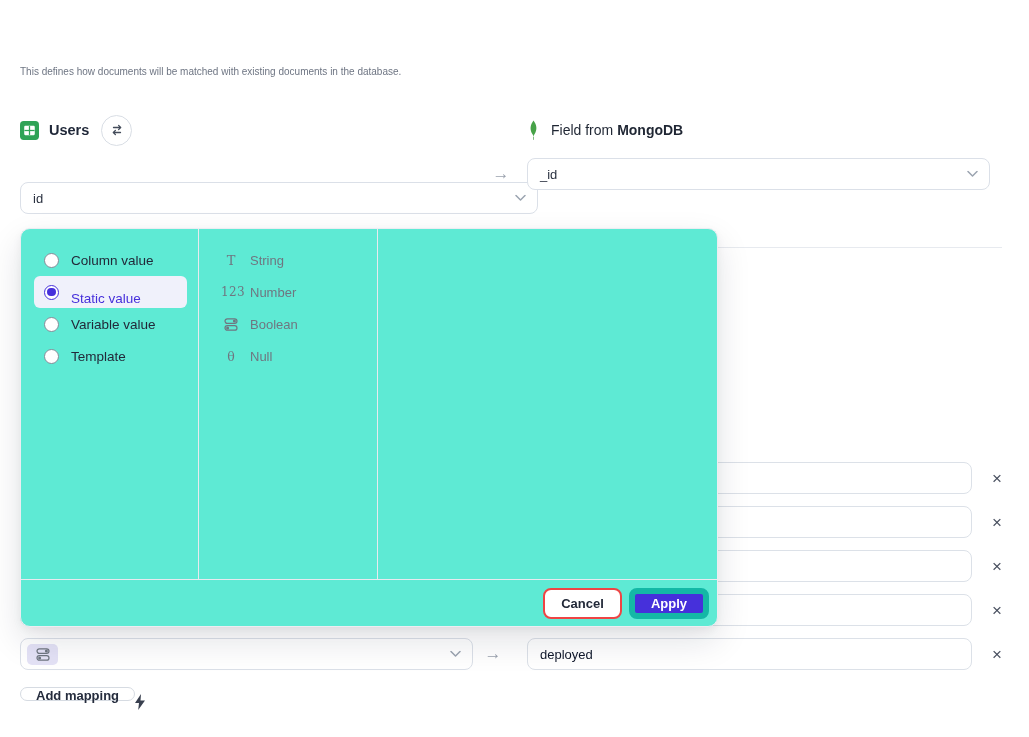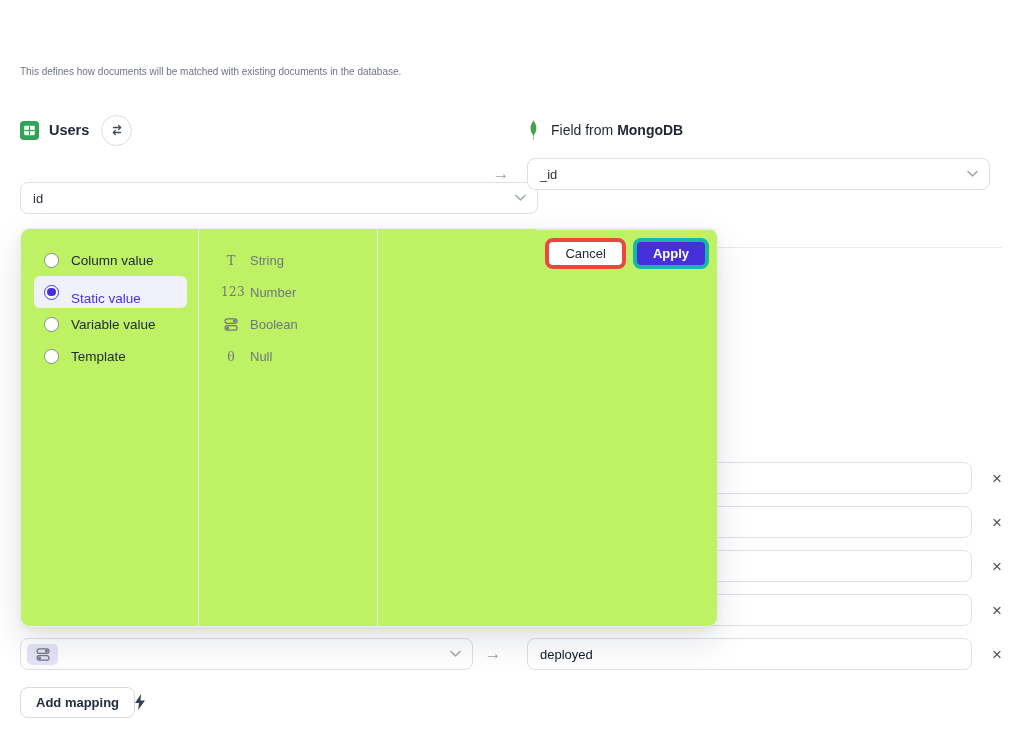--- a/index.html
+++ b/index.html
@@ -41,22 +41,22 @@
   .m-input { position:absolute; left:507px; top:0; width:445px; height:32px; border:1px solid #dce1e8;
              border-radius:8px; padding:0 12px; font-family:"Liberation Sans",sans-serif; font-size:13px;
              color:#0f172a; box-sizing:border-box; outline:none; background:#fff; }
   .m-close { position:absolute; left:964px; top:0; width:26px; height:32px; background:none; border:none;
              cursor:pointer; color:#4a5160; font-size:17px; padding:0; display:flex; align-items:center;
              justify-content:center; line-height:1; }
   .type-chip { display:inline-flex; align-items:center; justify-content:center; width:31px; height:21px;
                background:#e4e2f6; border-radius:5px; flex:none; }
 
   
-  .modal { position:absolute; left:20px; top:228px; width:698px; height:399px; background:#bef264;
-           border:1px solid #ecedf2; border-radius:10px; z-index:10; display:flex; flex-direction:row;
+  .modal { position:absolute; left:20px; top:228px; width:698px; height:399px; background:#5eead4;
+           border:1px solid #ecedf2; border-radius:10px; z-index:10; display:flex; flex-direction:column;
            box-sizing:border-box; box-shadow:0 14px 34px rgba(18,24,48,.12), 0 3px 8px rgba(18,24,48,.05); }
   .modal-body { flex:1; display:flex; min-height:0; }
   .col-options { width:178px; border-right:1px solid #e8eaef; padding:15px 11px 0 13px; box-sizing:border-box; }
   .opt { display:flex; align-items:center; height:32px; border-radius:6px; padding-left:10px; gap:12px; cursor:pointer; }
   .opt.selected { background:#f0f1fb; }
   .radio { width:15px; height:15px; border:1.5px solid #858c98; border-radius:50%; box-sizing:border-box;
            flex:none; position:relative; background:#fff; }
   .opt.selected .radio { border:1.8px solid #4630db; }
   .opt.selected .radio::after { content:""; position:absolute; left:2.2px; top:2.2px; right:2.2px; bottom:2.2px;
            border-radius:50%; background:#4630db; }
@@ -68,25 +68,25 @@
   .type-ic { width:20px; color:#6f7680; display:flex; align-items:center; justify-content:center; flex:none; }
   .glyph-serif { font-family:"DejaVu Serif", serif; font-size:13px; display:block; text-align:center; }
   .glyph-num   { font-family:"DejaVu Serif", serif; font-size:12px; letter-spacing:.4px; display:block; text-align:center; }
   .glyph-null  { font-family:"DejaVu Serif", serif; font-size:12.5px; display:block; text-align:center; }
   .type-label { font-size:13px; color:#6f7680; }
   .col-preview { flex:1; }
 
   .modal-footer { height:47px; border-top:1px solid #e8eaef; display:flex; align-items:center;
                   justify-content:flex-end; gap:7px; padding:0 8px; box-sizing:border-box; }
   .btn { height:31px; border-radius:8px; font-family:inherit; font-size:13px; padding:0 16px; cursor:pointer; }
-  .btn-cancel { background:#fff; border:4px solid #ef4444; color:#222938; font-weight:400; }
-  .btn-apply  { background:#4630db; border:4px solid #14b8a6; color:#fff; font-weight:600; }
-
-  
-  .add-mapping { position:absolute; left:20px; top:687px; height:31px; padding:0 15px; border:1px solid #d6dbe2;
+  .btn-cancel { background:#fff; border:2px solid #ef4444; color:#222938; font-weight:700; }
+  .btn-apply  { background:#4630db; border:6px solid #14b8a6; color:#fff; font-weight:600; }
+
+  
+  .add-mapping { position:absolute; left:20px; top:687px; height:14px; padding:0 15px; border:1px solid #d6dbe2;
                  border-radius:8px; background:#fff; font-family:inherit; font-size:13px; font-weight:600;
                  color:#252c3d; cursor:pointer; }
   .bolt { position:absolute; left:134px; top:694px; cursor:pointer; display:flex; background:none; border:none; padding:0; }
 </style>
 </head>
 <body>
 
 <div class="page">
 
   <p class="subtitle">This defines how documents will be matched with existing documents in the database.</p>

